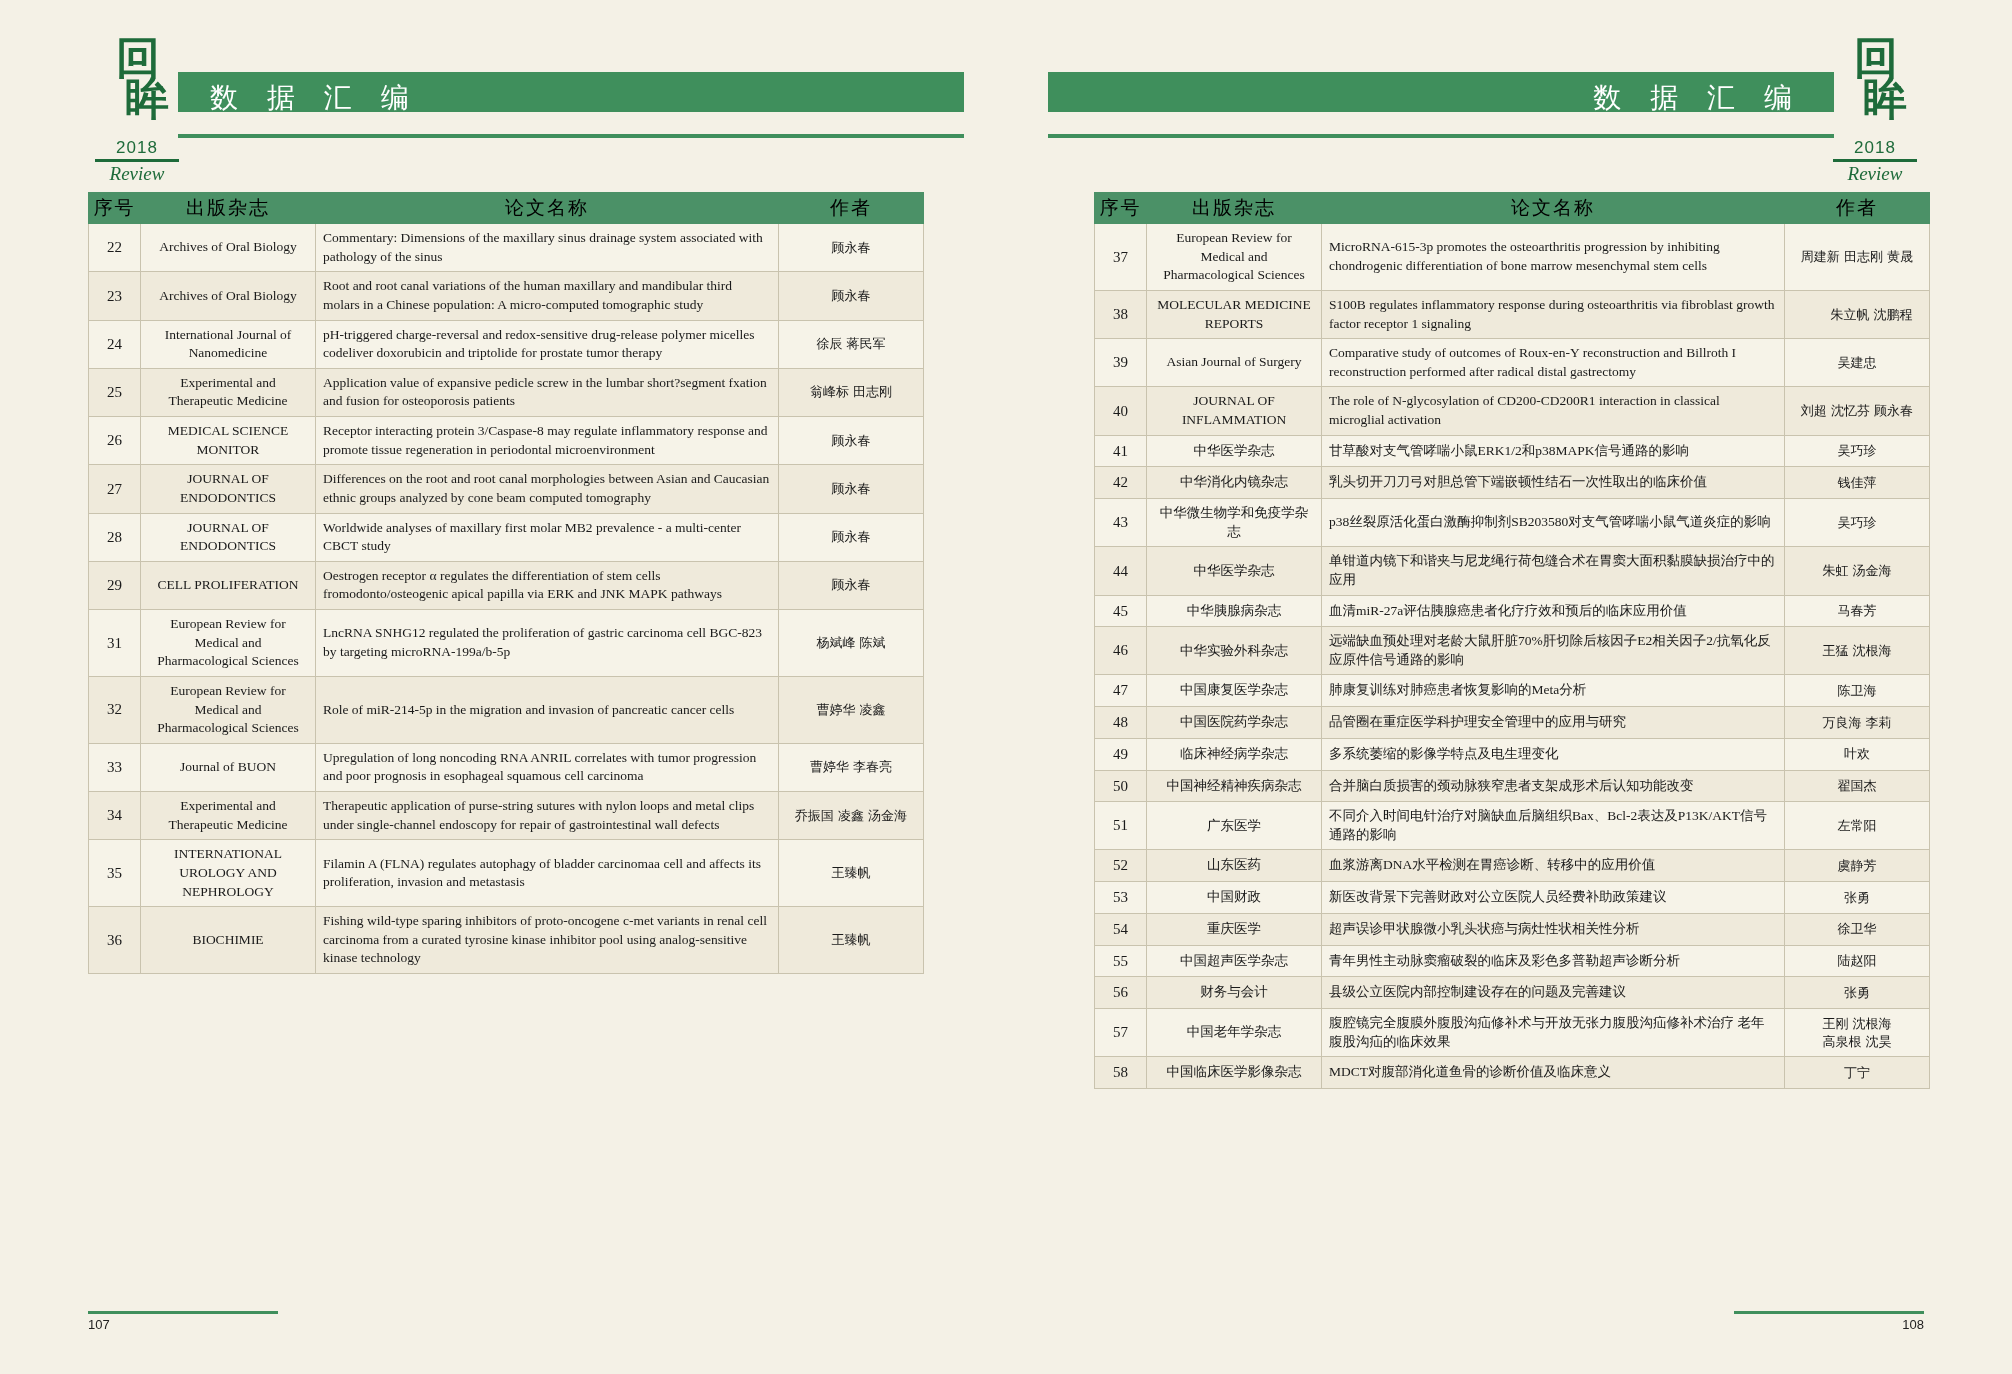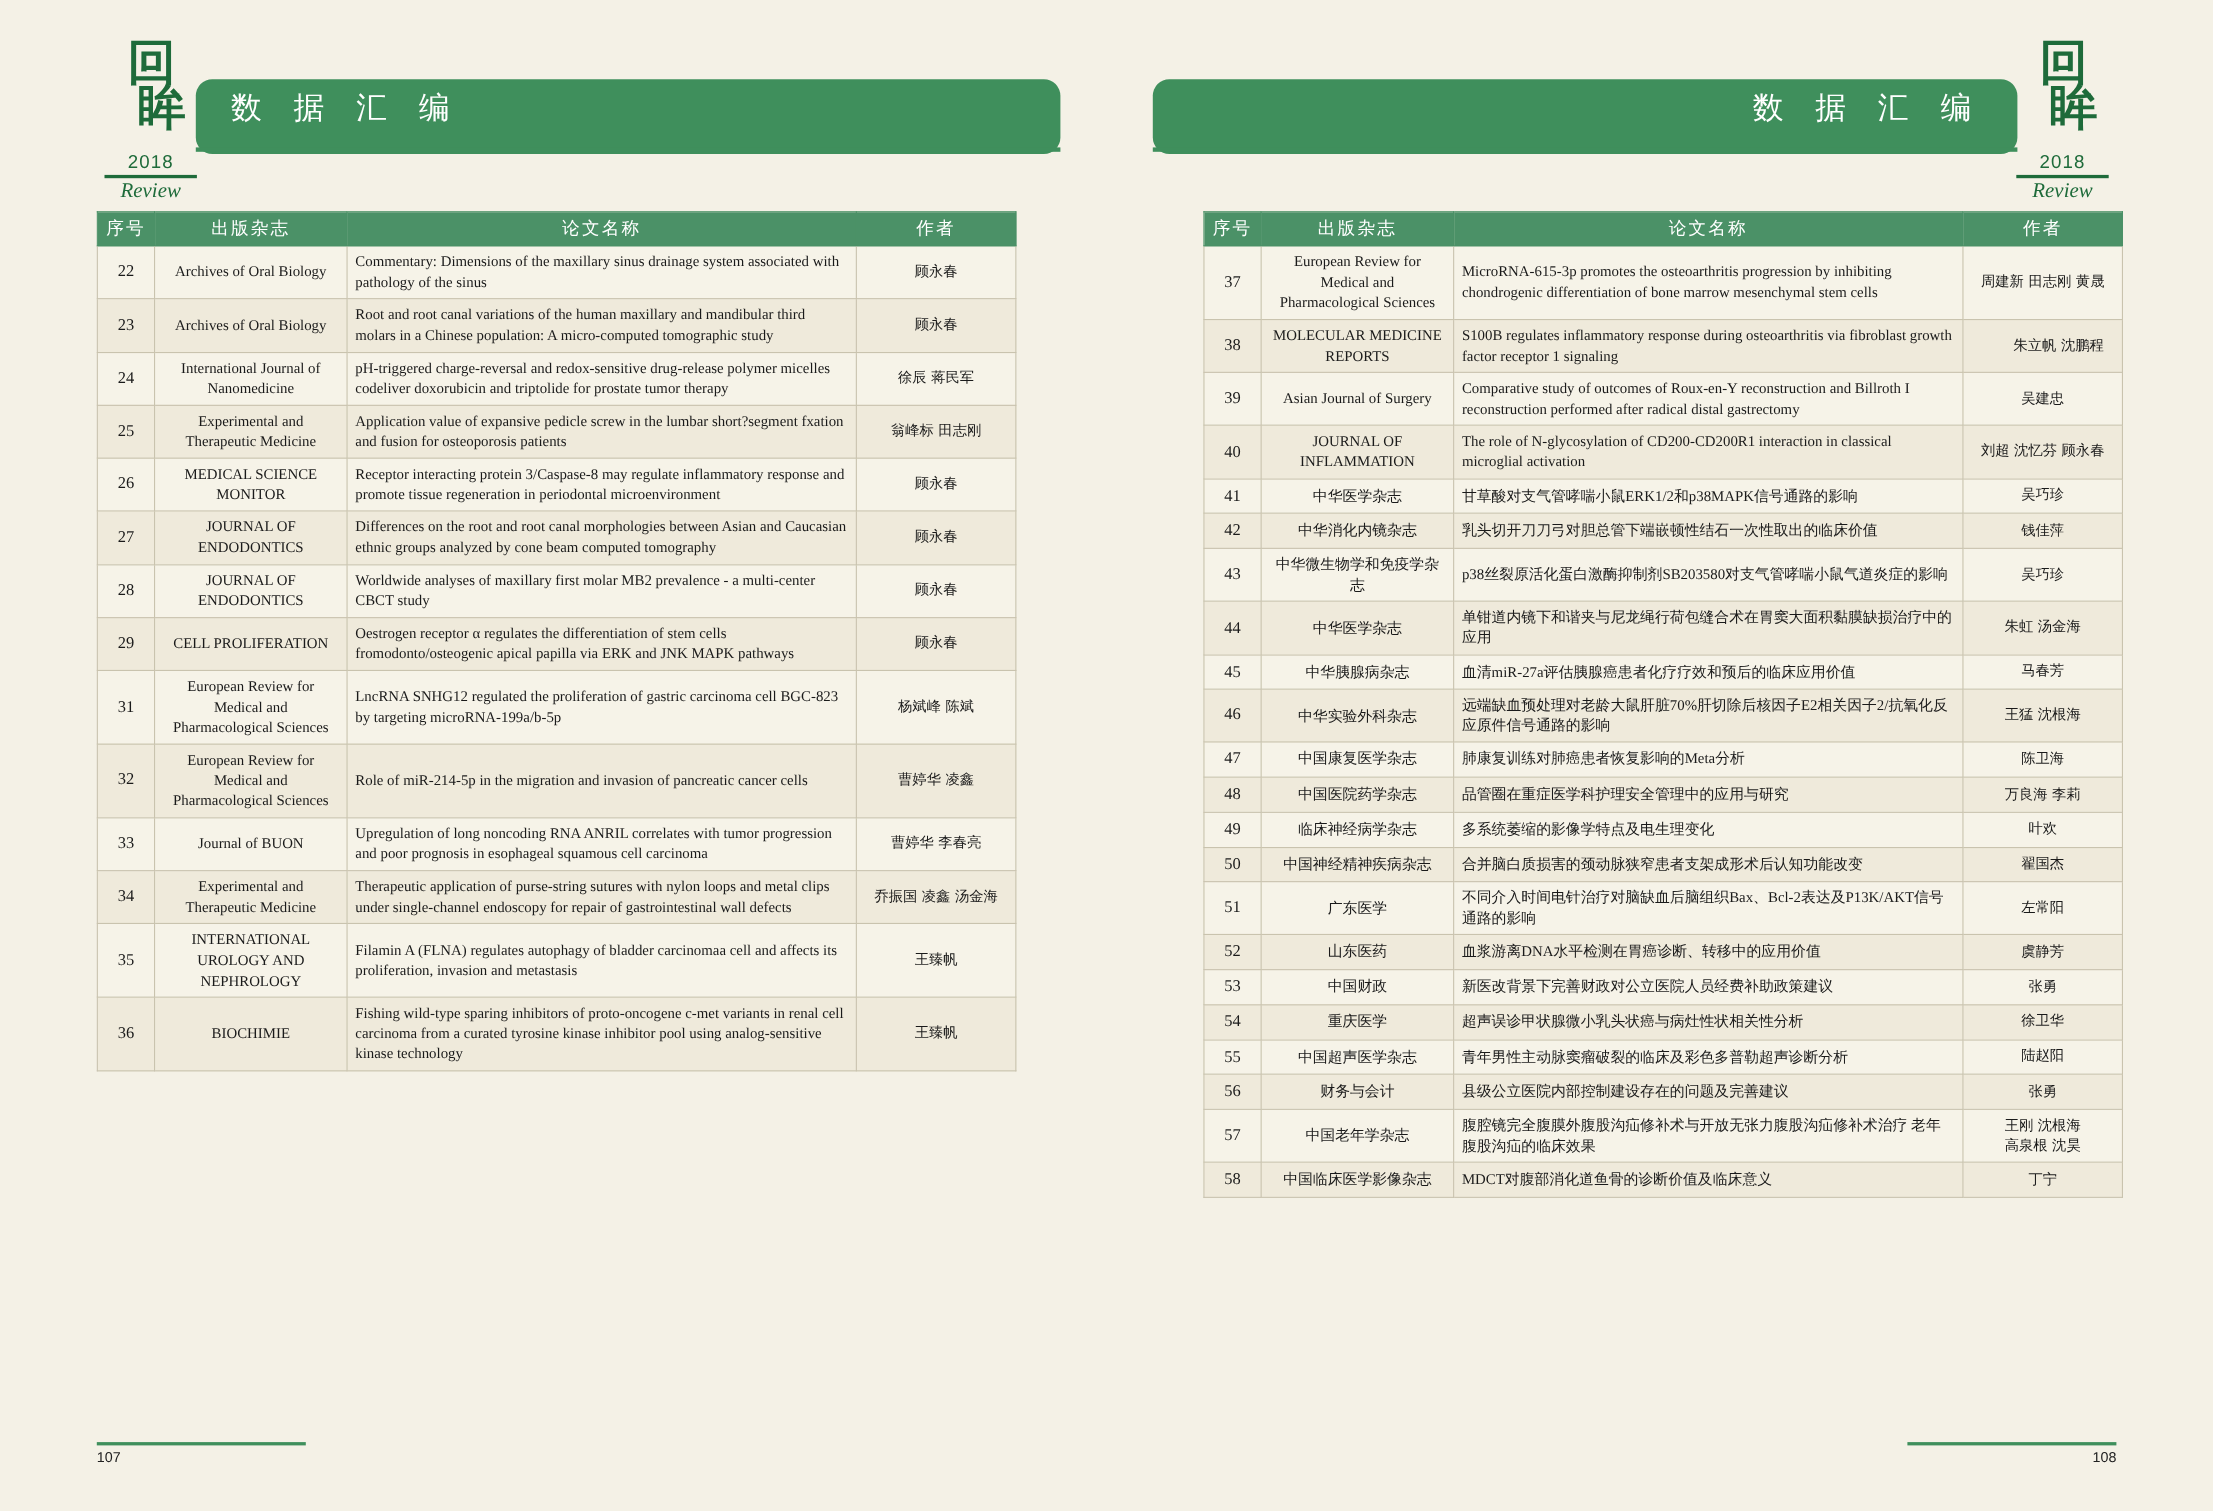--- a/index.html
+++ b/index.html
@@ -65,28 +65,27 @@
     color:#1e6b3a;
     display:block;
     line-height:17px;
   }
   .logo .bar{
     display:block;width:84px;height:3px;background:#1e6b3a;margin:1px auto 3px auto;
   }
   .banner{
     position:absolute;
     top:72px;
-    height:68px;
+    height:40px;
     background:#3f8f5c;
     color:#ffffff;
     font-family:"DejaVu Sans", sans-serif;
     font-size:28px;
     letter-spacing:10px;
     line-height:52px;
-    border-radius:15px;
   }
   .banner-underline{
     position:absolute;
     height:4px;
     background:#3f8f5c;
     top:134px;
   }
   
   .left .logo{left:72px;}
   .left .banner{left:178px;right:42px;width:auto;padding-left:32px;text-align:left;}
@@ -99,23 +98,23 @@
   
   table{
     border-collapse:collapse;
     table-layout:fixed;
     font-size:13px;
   }
   .left table{margin:42px 0 0 88px;width:836px;}
   .right table{margin:42px 0 0 88px;width:836px;}
   thead th{
     background:#4b9167;
-    color:#ffffff;
+    color:#000000;
     font-family:Liberation Serif, serif;
-    font-size:16px;
+    font-size:19px;
     font-weight:normal;
     letter-spacing:2px;
     height:28px;
     border:1px solid #4b9167;
     text-align:center;
     vertical-align:middle;
   }
   tbody td{
     border:1px solid #c9c3ae;
     padding:5px 7px;

